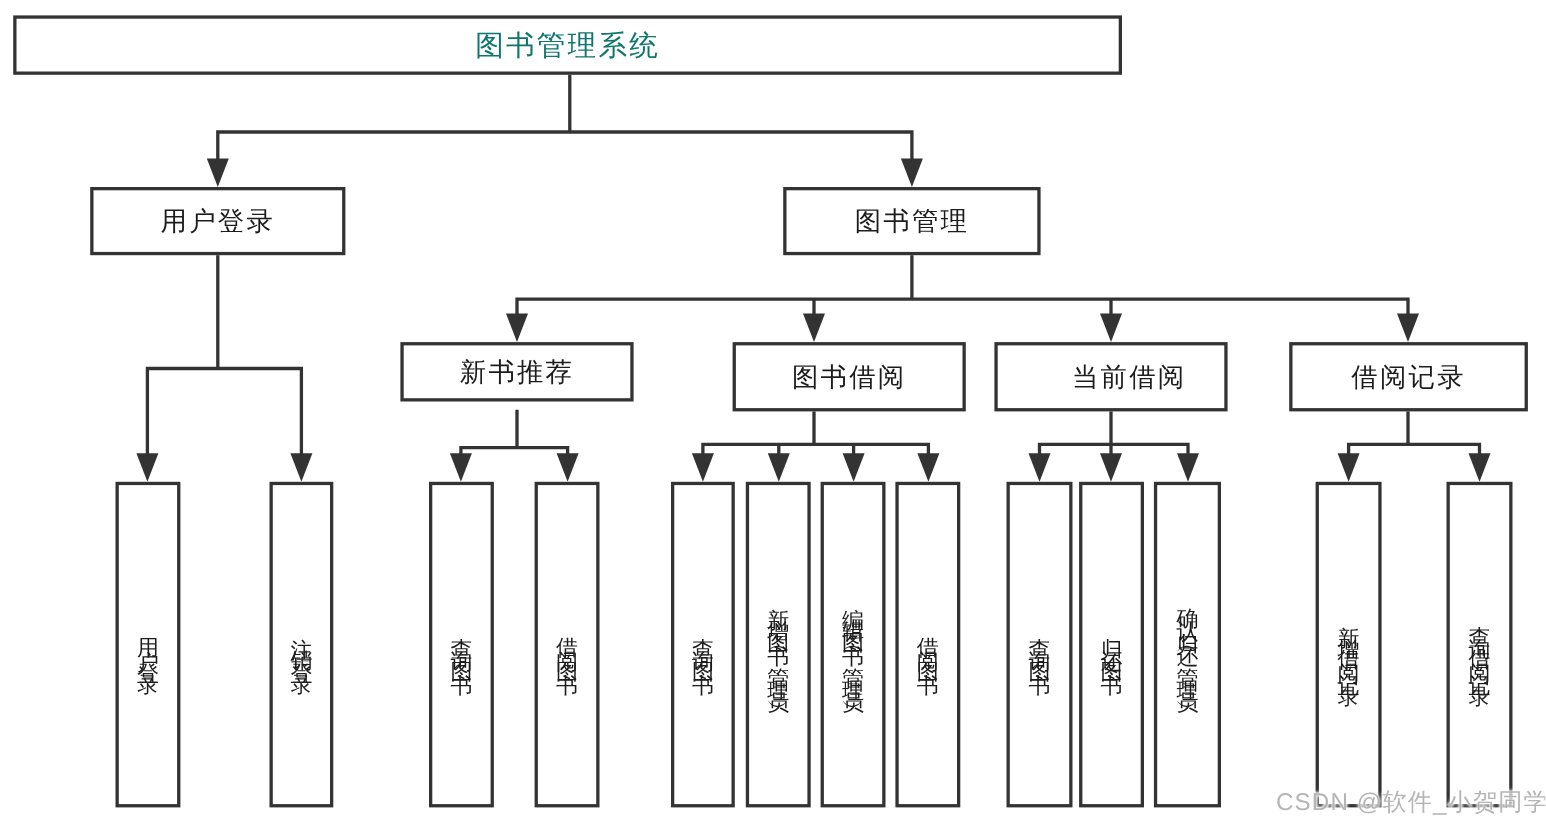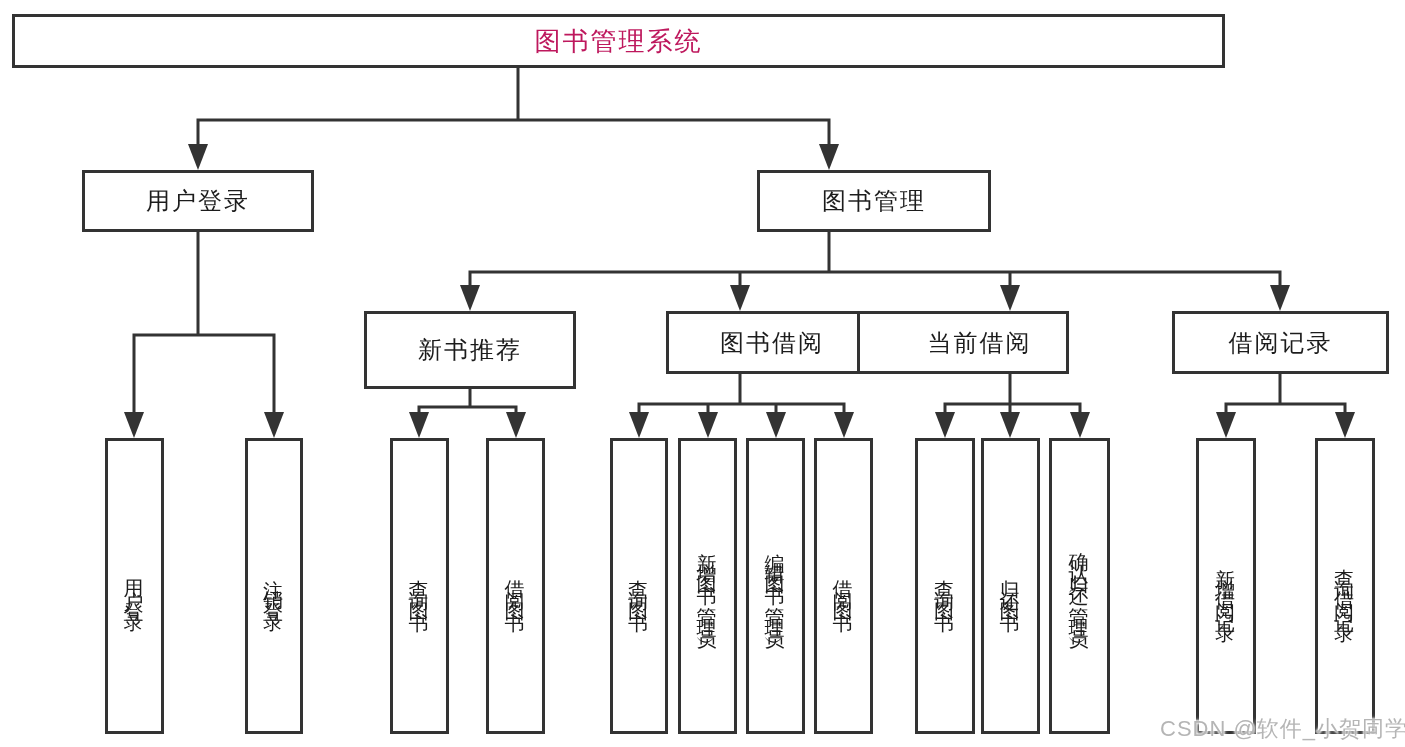--- a/index.html
+++ b/index.html
@@ -82,36 +82,36 @@
         <path d="M1010,438 L1000,412 L1020,412 Z" fill="#333333"></path>
         <path d="M1080,438 L1070,412 L1090,412 Z" fill="#333333"></path>
       </g>
       <g>
         <path d="M1280,374 V404 M1226,404 H1345 M1226,404 V418 M1345,404 V418" fill="none" stroke="#333333" stroke-width="3" stroke-linecap="square"></path>
         <path d="M1226,438 L1216,412 L1236,412 Z" fill="#333333"></path>
         <path d="M1345,438 L1335,412 L1355,412 Z" fill="#333333"></path>
       </g>
     </svg>
   <div id="nodes">
-      <div class="node root-node" style="left: 12px; top: 14px; width: 1213px; height: 54px; border-color: rgb(51, 51, 51); color: #be185d;">
+      <div class="node root-node" style="left: 12px; top: 14px; width: 1008px; height: 54px; border-color: rgb(51, 51, 51); color: #0f766e;">
         <span class="lbl">图书管理系统</span>
       </div>
       <div class="node" style="left: 82px; top: 170px; width: 232px; height: 62px; border-color: rgb(51, 51, 51); color: rgb(28, 28, 28);">
         <span class="lbl">用户登录</span>
       </div>
-      <div class="node" style="left: 712px; top: 170px; width: 234px; height: 62px; border-color: rgb(51, 51, 51); color: rgb(28, 28, 28); margin-left: 45px;">
+      <div class="node" style="left: 712px; top: 170px; width: 234px; height: 62px; border-color: rgb(51, 51, 51); color: rgb(28, 28, 28);">
         <span class="lbl">图书管理</span>
       </div>
-      <div class="node" style="left: 364px; top: 311px; width: 212px; height: 78px; border-color: rgb(51, 51, 51); color: rgb(28, 28, 28);">
+      <div class="node" style="left: 364px; top: 311px; width: 212px; height: 54px; border-color: rgb(51, 51, 51); color: rgb(28, 28, 28);">
         <span class="lbl">新书推荐</span>
       </div>
       <div class="node" style="left: 634px; top: 311px; width: 212px; height: 63px; border-color: rgb(51, 51, 51); color: rgb(28, 28, 28); margin-left: 32px;">
         <span class="lbl">图书借阅</span>
       </div>
-      <div class="node" style="left: 857px; top: 311px; width: 212px; height: 63px; border-color: rgb(51, 51, 51); color: rgb(28, 28, 28); padding-left: 33px;">
+      <div class="node" style="left: 904px; top: 311px; width: 212px; height: 63px; border-color: rgb(51, 51, 51); color: rgb(28, 28, 28); padding-left: 33px;">
         <span class="lbl">当前借阅</span>
       </div>
       <div class="node" style="left: 1172px; top: 311px; width: 217px; height: 63px; border-color: rgb(51, 51, 51); color: rgb(28, 28, 28); text-align: center;">
         <span class="lbl">借阅记录</span>
       </div>
       <div class="node v" style="left: 105px; top: 438px; width: 59px; height: 296px; border-color: rgb(51, 51, 51); color: rgb(28, 28, 28);">
         <span class="lbl">用户登录</span>
       </div>
       <div class="node v" style="left: 245px; top: 438px; width: 58px; height: 296px; border-color: rgb(51, 51, 51); color: rgb(28, 28, 28);">
         <span class="lbl">注销登录</span>

